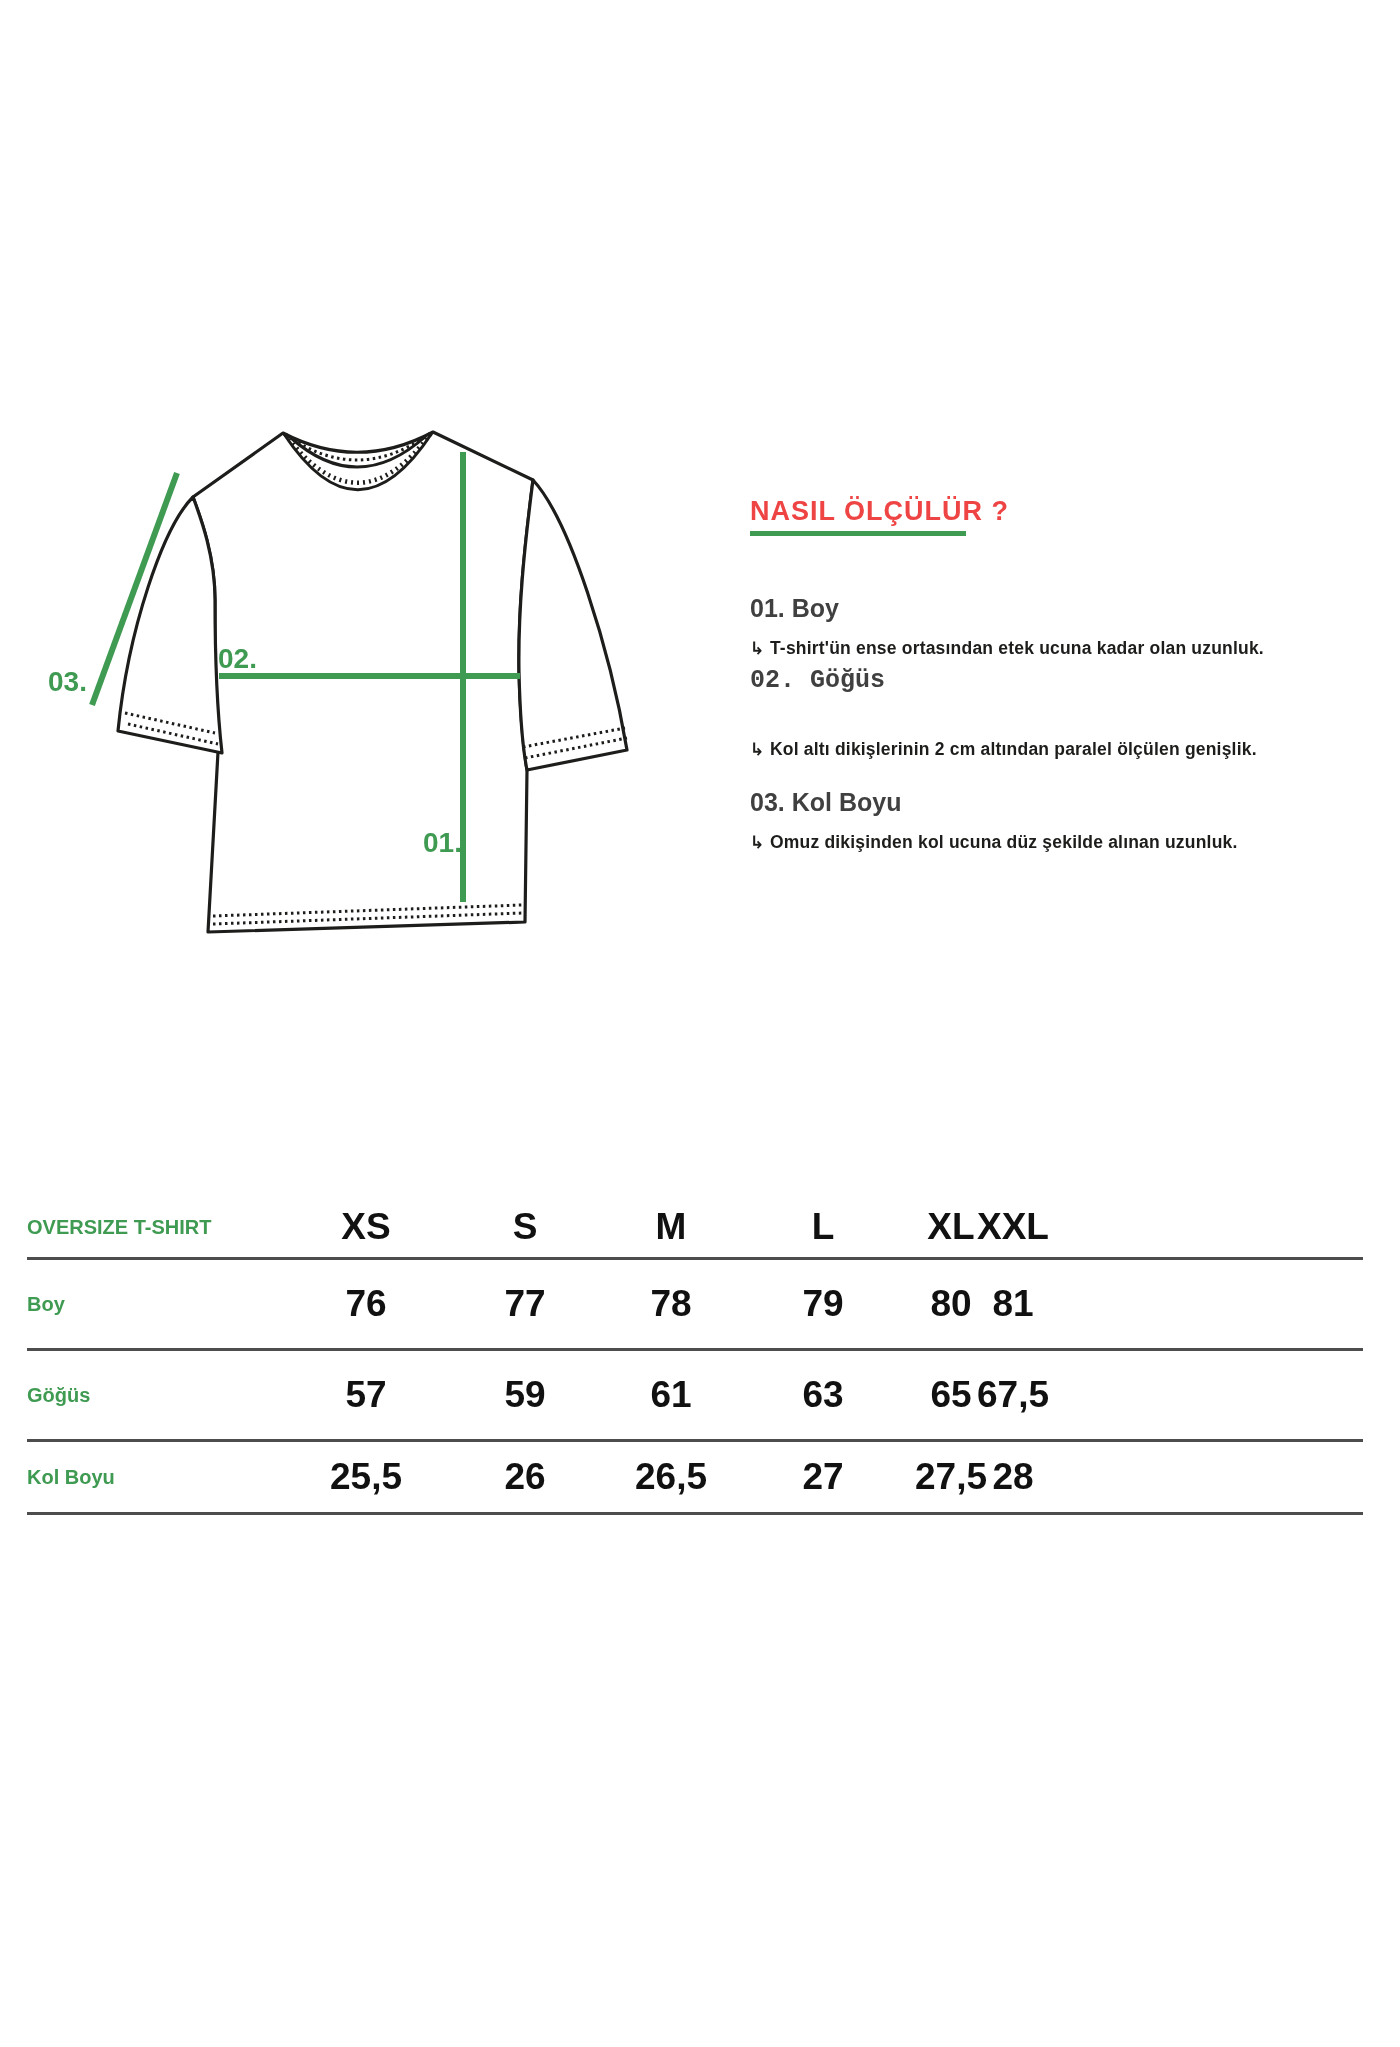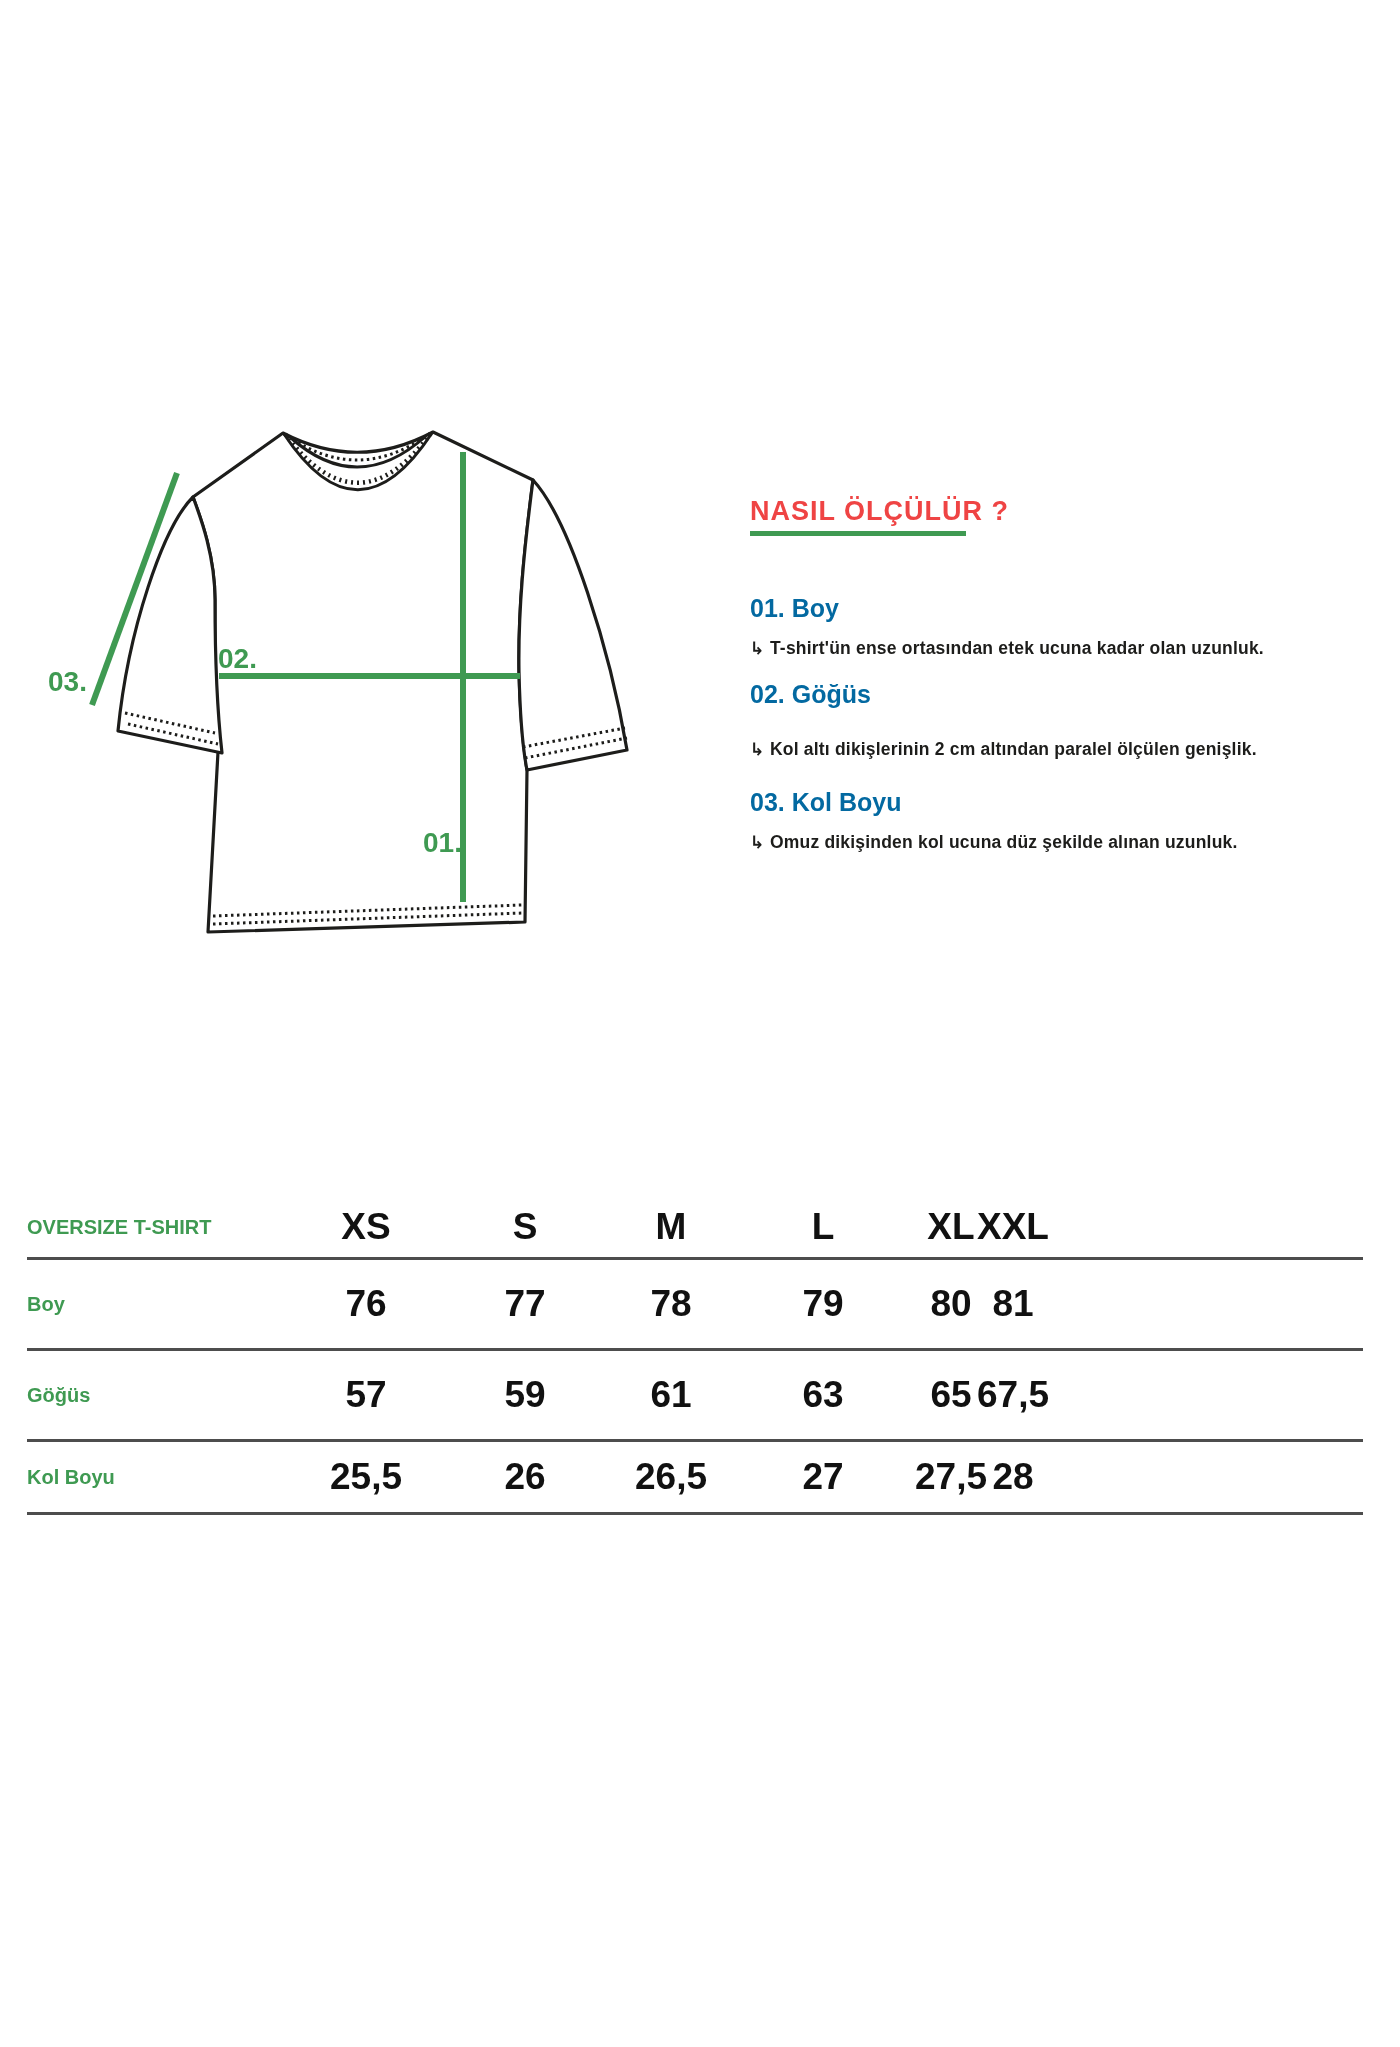--- a/index.html
+++ b/index.html
@@ -23,29 +23,29 @@
     position:absolute; left:750px; top:496px;
     font-size:27px; font-weight:700; letter-spacing:1px; color:#ef4444;
     white-space:nowrap;
   }
   .howto-underline {
     position:absolute; left:750px; top:531px; width:216px; height:5px;
     background:#3f9a52;
   }
   .howto-heading {
     position:absolute; left:750px;
-    font-size:25px; font-weight:700; color:#0369a1; white-space:nowrap;
+    font-size:25px; font-weight:700; color:#404040; white-space:nowrap;
   }
   .howto-desc {
     position:absolute; left:750px;
     font-size:17.5px; font-weight:700; color:#1d1d1b; white-space:nowrap;
     letter-spacing:0.2px;
   }
   #howto-h1 { top:594px; }  #howto-d1 { top:638px; }
-  #howto-h2 { top:680px; }  #howto-d2 { top:739px; }
+  #howto-h2 { top:666px;font-family:Liberation Mono, monospace; }  #howto-d2 { top:739px; }
   #howto-h3 { top:788px; }  #howto-d3 { top:832px; }
   
   .size-table { position:absolute; left:27px; top:1197px; width:1336px; }
   .t-row { position:relative; width:100%; }
   .t-row.header { height:60px; }
   .t-row.data { height:88px; }
   .t-row.data.last { height:70px; }
   .t-rule { width:100%; height:3px; background:#4d4d4d; }
   .t-label {
     position:absolute; left:0; top:50%; transform:translateY(-50%);

